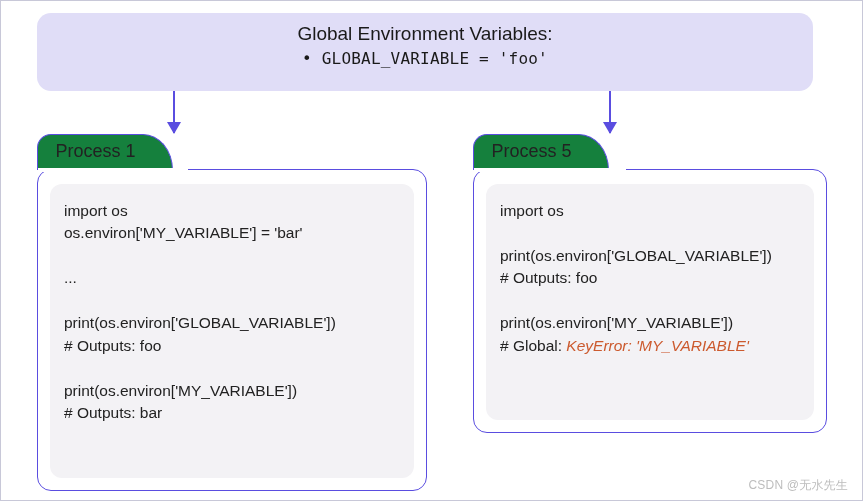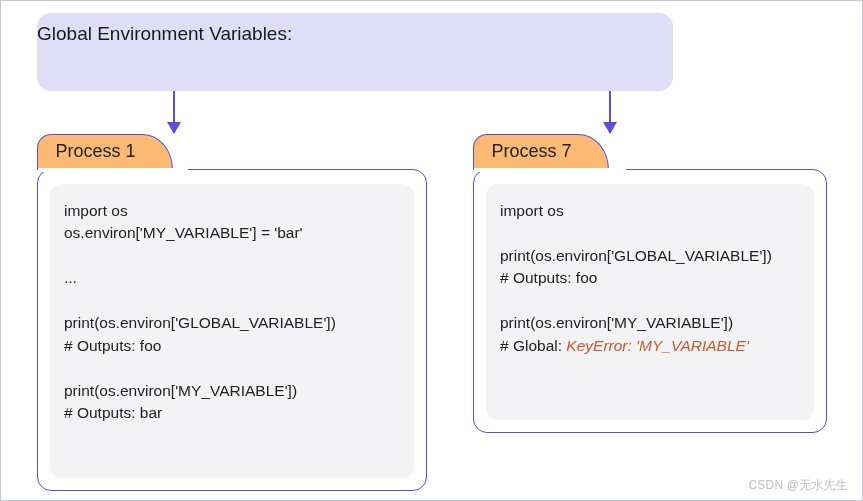--- a/index.html
+++ b/index.html
@@ -16,25 +16,26 @@
   .canvas {
     position: relative;
     width: 863px;
     height: 501px;
     border: 1px solid #c8c8d8;
   }
   .global-box {
     position: absolute;
     left: 36px;
     top: 12px;
-    width: 636px;
+    width: 776px;
     height: 78px;
     background: #e0ddf7;
     border-radius: 14px;
     color: #1a1a1a;
+    text-align: center;
     padding-top: 10px;
     font-size: 19px;
   }
   .global-title { font-size: 19px; }
   .global-bullet {
     font-size: 16px;
     margin-top: 4px;
     font-family: ui-monospace, Menlo, Consolas, monospace;
     letter-spacing: 0.2px;
   }
@@ -64,21 +65,21 @@
   }
   .folder .tab {
     position: absolute;
     top: -36px;
     left: -1.5px;
     height: 36px;
     border: 1.5px solid #5a4de0;
     border-bottom: none;
     border-top-left-radius: 14px;
     border-top-right-radius: 30px 36px;
-    background: #fdba74;
+    background: #15803d;
     font-size: 18px;
     color: #222;
     padding: 6px 36px 0 18px;
     white-space: nowrap;
   }
   .folder .tab-mask {
     position: absolute;
     top: -2px;
     left: 0;
     height: 4px;
@@ -113,20 +114,21 @@
     letter-spacing: 0.2px;
   }
 </style>
 </head>
 <body>
 
 <div class="canvas">
 
   <div class="global-box">
     <div class="global-title">Global Environment Variables:</div>
+    <div class="global-bullet">GLOBAL_VARIABLE = 'foo'</div>
   </div>
 
   <div class="arrow arrow1">
       <div class="head"></div>
     </div>
   <div class="arrow arrow2">
       <div class="head"></div>
     </div>
 
   <div class="folder folder1">
@@ -138,21 +140,21 @@
 ...
 
 print(os.environ['GLOBAL_VARIABLE'])
 # Outputs: foo
 
 print(os.environ['MY_VARIABLE'])
 # Outputs: bar</div>
   </div>
 
   <div class="folder folder2">
-    <div class="tab"><span>Process 7</span></div>
+    <div class="tab"><span>Process 5</span></div>
     <div class="tab-mask"></div>
     <div class="codebox"><span>import os</span>
 <span></span>
 <span>print(os.environ['GLOBAL_VARIABLE'])</span>
 <span># Outputs: foo</span>
 <span></span>
 <span>print(os.environ['MY_VARIABLE'])</span>
 <span># Global: </span><span class="err">KeyError: 'MY_VARIABLE'</span></div>
   </div>
 

